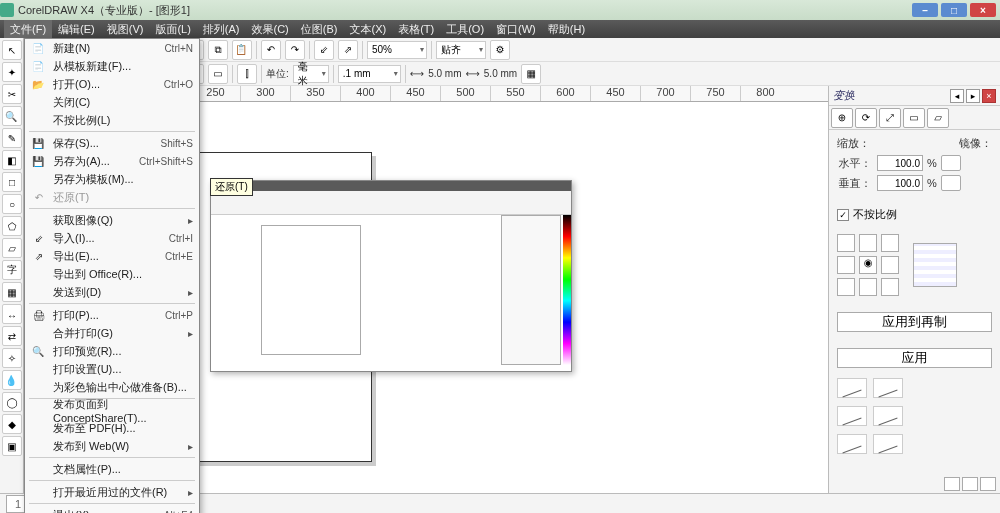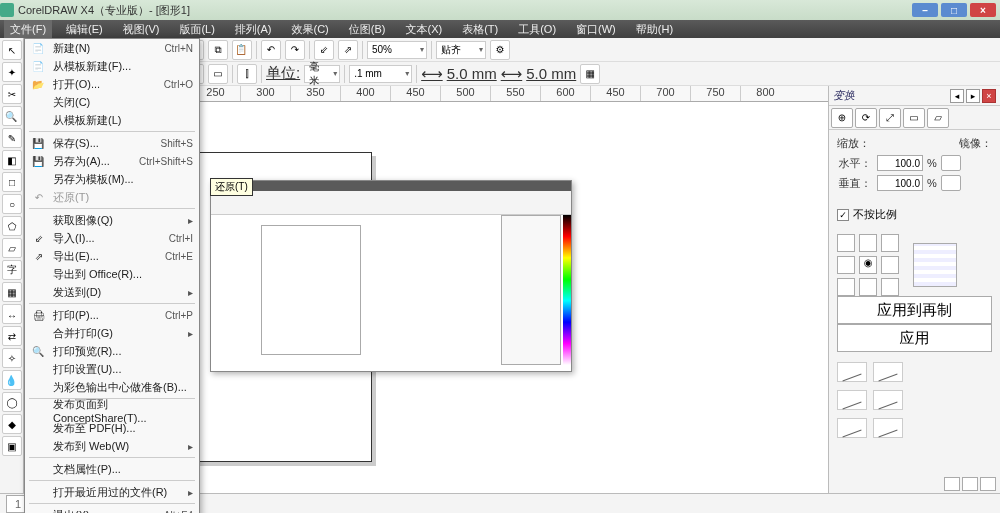--- a/index.html
+++ b/index.html
@@ -5,30 +5,30 @@
 * { margin:0; padding:0; box-sizing:border-box; font-family:"Microsoft YaHei","SimSun",sans-serif; font-size:11px; }
 body { width:1000px; height:513px; background:#e8e8e8; overflow:hidden; position:relative; }
 .titlebar { height:20px; background:linear-gradient(#d8e8d8,#c8dcc8); display:flex; align-items:center; }
 .titlebar .ticon { width:14px; height:14px; background:#4a8; border-radius:2px; margin-right:4px; }
 .titlebar .ttext { flex:1; color:#333; font-size:11px; }
 .winbtns { display:flex; gap:3px; margin-right:4px; }
 .winbtns div { width:26px; height:14px; border-radius:2px; display:flex; align-items:center; justify-content:center; font-size:10px; font-weight:bold; color:#fff; }
 .wb-min { background:#5b8bd0; }
 .wb-max { background:#5b8bd0; }
 .wb-close { background:#d04545; }
-.menubar { height:18px; background:linear-gradient(#5a5a5a,#404040); display:flex; align-items:center; padding-left:4px; gap:8px; }
+.menubar { height:18px; background:linear-gradient(#5a5a5a,#404040); display:flex; align-items:center; padding-left:4px; gap:0; }
 .menubar .mi { color:#eee; padding:2px 6px; font-size:11px; cursor:default; }
 .menubar .mi.active { background:#6a6a6a; }
 .toolbars { background:#f4f4f4; border-bottom:1px solid #bbb; }
 .tb-row { height:24px; display:flex; align-items:center; padding-left:4px; gap:4px; border-bottom:1px solid #ddd; }
 .tb-btn { width:20px; height:20px; border:1px solid #ccc; background:#fff; border-radius:2px; display:flex; align-items:center; justify-content:center; font-size:10px; }
 .tb-sep { width:1px; height:18px; background:#ccc; }
 .tb-combo { height:18px; border:1px solid #ccc; background:#fff; padding:0 14px 0 4px; position:relative; font-size:10px; display:flex; align-items:center; }
 .tb-combo::after { content:"▾"; position:absolute; right:2px; font-size:8px; color:#666; }
-.tb-label { font-size:15px; color:#333;text-decoration:underline; }
+.tb-label { font-size:10px; color:#333; }
 .ruler-h { position:absolute; top:86px; left:40px; right:172px; height:16px; background:#f8f8f8; border-bottom:1px solid #aaa; font-size:8px; color:#444; display:flex; }
 .ruler-h span { width:50px; text-align:center; border-left:1px solid #ccc; }
 .ruler-v { position:absolute; top:102px; left:24px; width:16px; bottom:20px; background:#f8f8f8; border-right:1px solid #aaa; }
 .canvas { position:absolute; top:102px; left:40px; right:172px; bottom:20px; background:#fff; }
 .page { position:absolute; left:120px; top:50px; width:212px; height:310px; border:1px solid #333; box-shadow:4px 4px 0 #ccc; background:#fff; }
 .lefttools { position:absolute; top:38px; left:0; width:24px; bottom:0; background:#f4f4f4; border-right:1px solid #bbb; display:flex; flex-direction:column; gap:2px; padding-top:2px; }
 .lefttools .lt { width:20px; height:20px; margin-left:2px; border:1px solid #ccc; background:#fff; border-radius:2px; font-size:10px; display:flex; align-items:center; justify-content:center; }
 .dropdown { position:absolute; top:38px; left:24px; width:176px; background:#f8f8f8; border:1px solid #888; box-shadow:2px 2px 6px rgba(0,0,0,.3); z-index:100; }
 .dd-item { display:flex; align-items:center; height:18px; padding:0 6px; font-size:11px; color:#222; }
 .dd-item.disabled { color:#999; }
@@ -56,21 +56,21 @@
 .rp-row { display:flex; align-items:center; gap:4px; margin:4px 0; }
 .rp-row label { width:36px; color:#333;text-align:center; }
 .rp-input { width:46px; height:16px; border:1px solid #aaa; background:#fff; text-align:right; padding-right:2px; font-size:10px; }
 .rp-unit { color:#333; }
 .rp-iconbtn { width:20px; height:16px; border:1px solid #aaa; background:#fff; border-radius:2px; }
 .rp-head2 { display:flex; justify-content:space-between; color:#333; margin-bottom:4px; }
 .rp-grid { display:grid; grid-template-columns:repeat(3,18px); gap:4px; }
 .rp-anchor { width:18px; height:18px; border:1px solid #aaa; background:#fff; }
 .rp-anchor.sel::after { content:"◉"; display:block; text-align:center; font-size:10px; }
 .rp-prev { width:44px; height:44px; border:1px solid #aaa; background:repeating-linear-gradient(0deg,#eef 0 4px,#fff 4px 8px); }
-.rp-apply { width:100%; height:28px; border:1px solid #aaa; background:#fff; margin-top:0; font-size:15px; }
+.rp-apply { width:100%; height:20px; border:1px solid #aaa; background:#fff; margin-top:16px; font-size:13px; }
 .swatchcol { position:absolute; top:86px; right:156px; width:16px; bottom:20px; display:flex; flex-direction:column; }
 .swatchcol .sw { width:14px; height:14px; border:1px solid #666; margin:1px auto; }
 .rp-spacer { height:8px; }
 .rp-thumbrow { display:flex; gap:6px; padding:4px 8px; }
 .rp-thumb { width:30px; height:20px; border:1px solid #ccc; background:#fff; }
 .rp-thumb::after { content:""; display:block; width:20px; height:1px; background:#666; margin:14px 0 0 4px; transform:rotate(-20deg); }
 .statusbar { position:absolute; bottom:0; left:0; right:0; height:20px; background:#f4f4f4; border-top:1px solid #bbb; display:flex; align-items:center; padding:0 6px; font-size:10px; color:#666; }
 .statusbar .sb-tab { padding:2px 8px; border:1px solid #aaa; background:#fff; margin-right:4px; }
 .xtra-toolbar-offset { margin-left:180px; }
 .chk { width:12px; height:12px; border:1px solid #888; background:#fff; display:inline-block; }
@@ -203,21 +203,21 @@
       <span class="lbl">打开(O)...</span>
       <span class="short">Ctrl+O</span>
     </div>
     <div class="dd-item">
       <span class="ico"></span>
       <span class="lbl">关闭(C)</span>
       <span class="short"></span>
     </div>
     <div class="dd-item">
       <span class="ico"></span>
-      <span class="lbl">从模板新建(L)</span>
+      <span class="lbl">不按比例(L)</span>
       <span class="short"></span>
     </div>
     <div class="dd-sep"></div>
     <div class="dd-item">
       <span class="ico">💾</span>
       <span class="lbl">保存(S)...</span>
       <span class="short">Shift+S</span>
     </div>
     <div class="dd-item">
       <span class="ico">💾</span>

